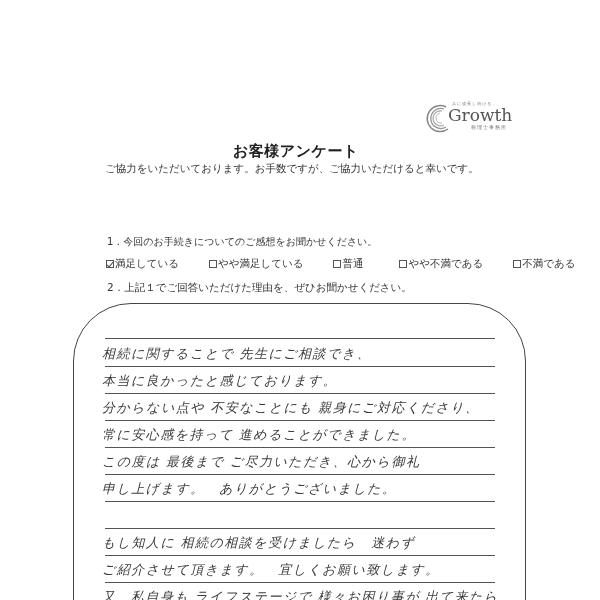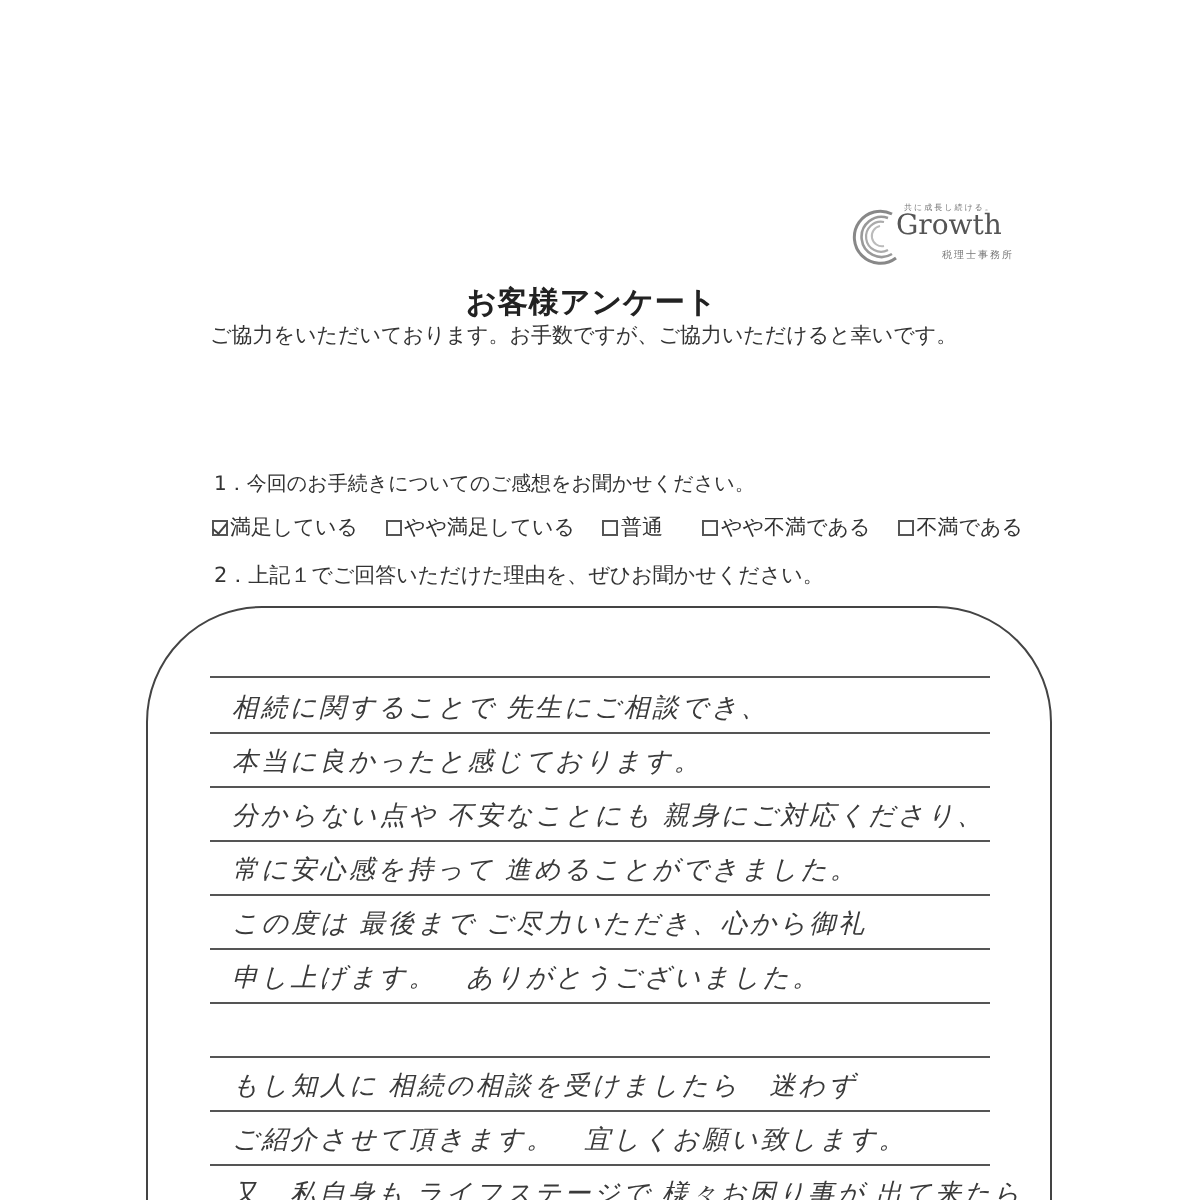--- a/index.html
+++ b/index.html
@@ -1,32 +1,32 @@
 <!DOCTYPE html>
 <html><head>
   <meta charset="utf-8">
   <style>
     html, body { margin: 0; padding: 0; background: #ffffff; }
     body { width: 600px; height: 600px; position: relative; overflow: hidden; font-family: "DejaVu Sans", "Liberation Sans", sans-serif; color: #2b2b2b; }
     .title { position: absolute; left: 233px; top: 114px; font-size: 15px; font-weight: bold; color: #222; letter-spacing: 0.5px; margin-top: 28px; }
     .logo { position: absolute; left: 426px; top: 99px; width: 95px; height: 38px; }
     .logo .tagline { position: absolute; left: 26px; top: 2px; font-size: 4px; color: #777; letter-spacing: 1px; }
-    .logo .brand { position: absolute; left: 22px; top: 6px; font-family: "DejaVu Serif", "Liberation Serif", serif; font-size: 14px; color: #555; }
+    .logo .brand { position: absolute; left: 22px; top: 6px; font-family: "DejaVu Serif", "Liberation Serif", serif; font-size: 17px; color: #555; }
     .logo .sub { position: absolute; left: 45px; top: 25px; font-size: 5px; color: #777; letter-spacing: 1px; }
     .logo svg { position: absolute; left: 0; top: 4px; }
     .intro { position: absolute; left: 105px; top: 160px; font-size: 10.5px; line-height: 17px; color: #333; white-space: nowrap; }
     .q1 { position: absolute; left: 107px; top: 235px; font-size: 10px; color: #333; white-space: nowrap; }
-    .options { position: absolute; left: 106px; top: 257px; font-size: 10.5px; color: #333; white-space: nowrap; display: flex; gap: 0; }
+    .options { position: absolute; left: 106px; top: 257px; font-size: 10.5px; color: #333; white-space: nowrap; display: flex; gap: 16px; }
     .opt { display: inline-flex; align-items: center; margin-right: 14px; }
     .opt .box { display: inline-block; width: 8px; height: 8px; border: 1px solid #555; margin-right: 1px; position: relative; box-sizing: border-box; }
     .opt .box.checked::after { content: ""; position: absolute; left: 1px; top: -1px; width: 3px; height: 6px; border-right: 1px solid #444; border-bottom: 1px solid #444; transform: rotate(40deg); }
     .q2 { position: absolute; left: 107px; top: 281px; font-size: 10.5px; color: #333; white-space: nowrap; }
     .answer-box { position: absolute; left: 73px; top: 303px; width: 453px; height: 400px; border: 1.5px solid #444; border-radius: 58px; box-sizing: border-box; }
     .ruled-line { position: absolute; left: 105px; width: 390px; height: 0; border-top: 1.3px solid #555; }
-    .hw { position: absolute; left: 116px; font-family: Liberation Serif, serif; font-size: 13px; color: #3a3a3a; white-space: nowrap; letter-spacing: 1.5px; font-style: italic; }
+    .hw { position: absolute; left: 102px; font-family: Liberation Sans, sans-serif; font-size: 13px; color: #3a3a3a; white-space: nowrap; letter-spacing: 1.5px; font-style: italic; }
   </style>
 </head>
 <body>
 
 <div class="title">お客様アンケート</div>
 
 <div class="logo">
   <svg width="26" height="32" viewBox="0 0 26 32">
     <path d="M20 4 A13 13 0 1 0 22 26" fill="none" stroke="#888" stroke-width="1.5"></path>
     <path d="M18 6 A10 10 0 1 0 20 24" fill="none" stroke="#999" stroke-width="1.3"></path>

